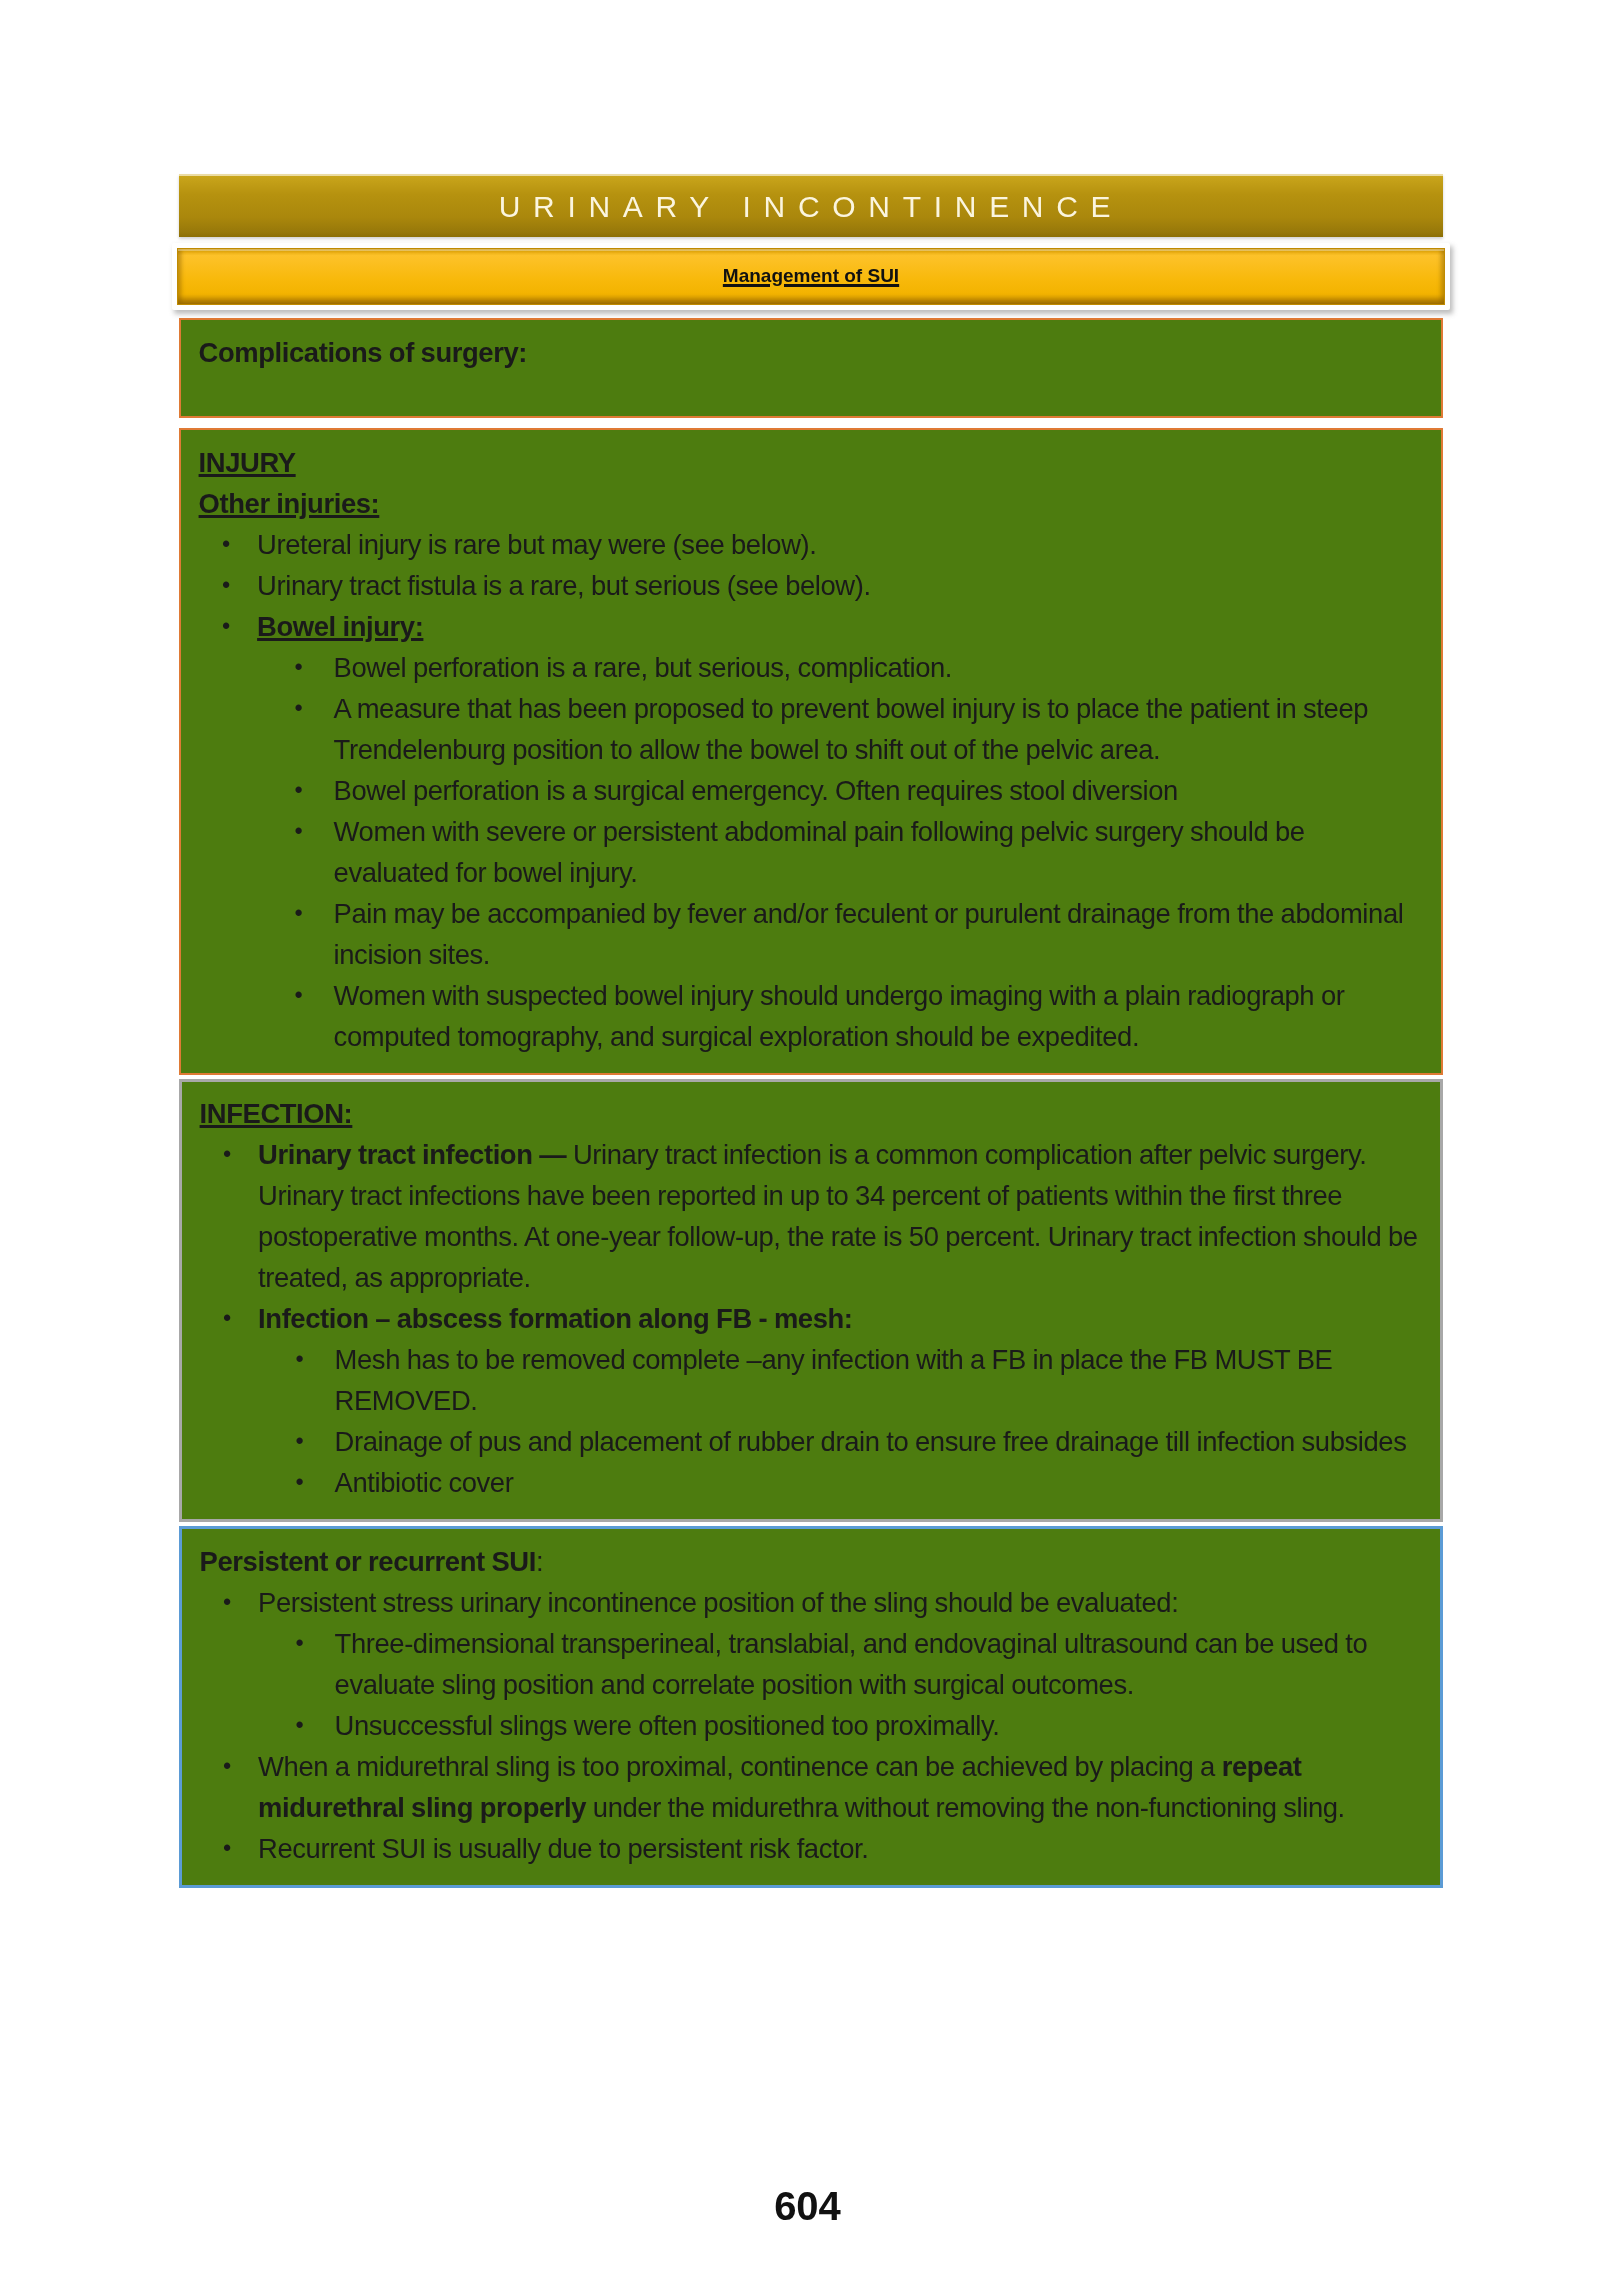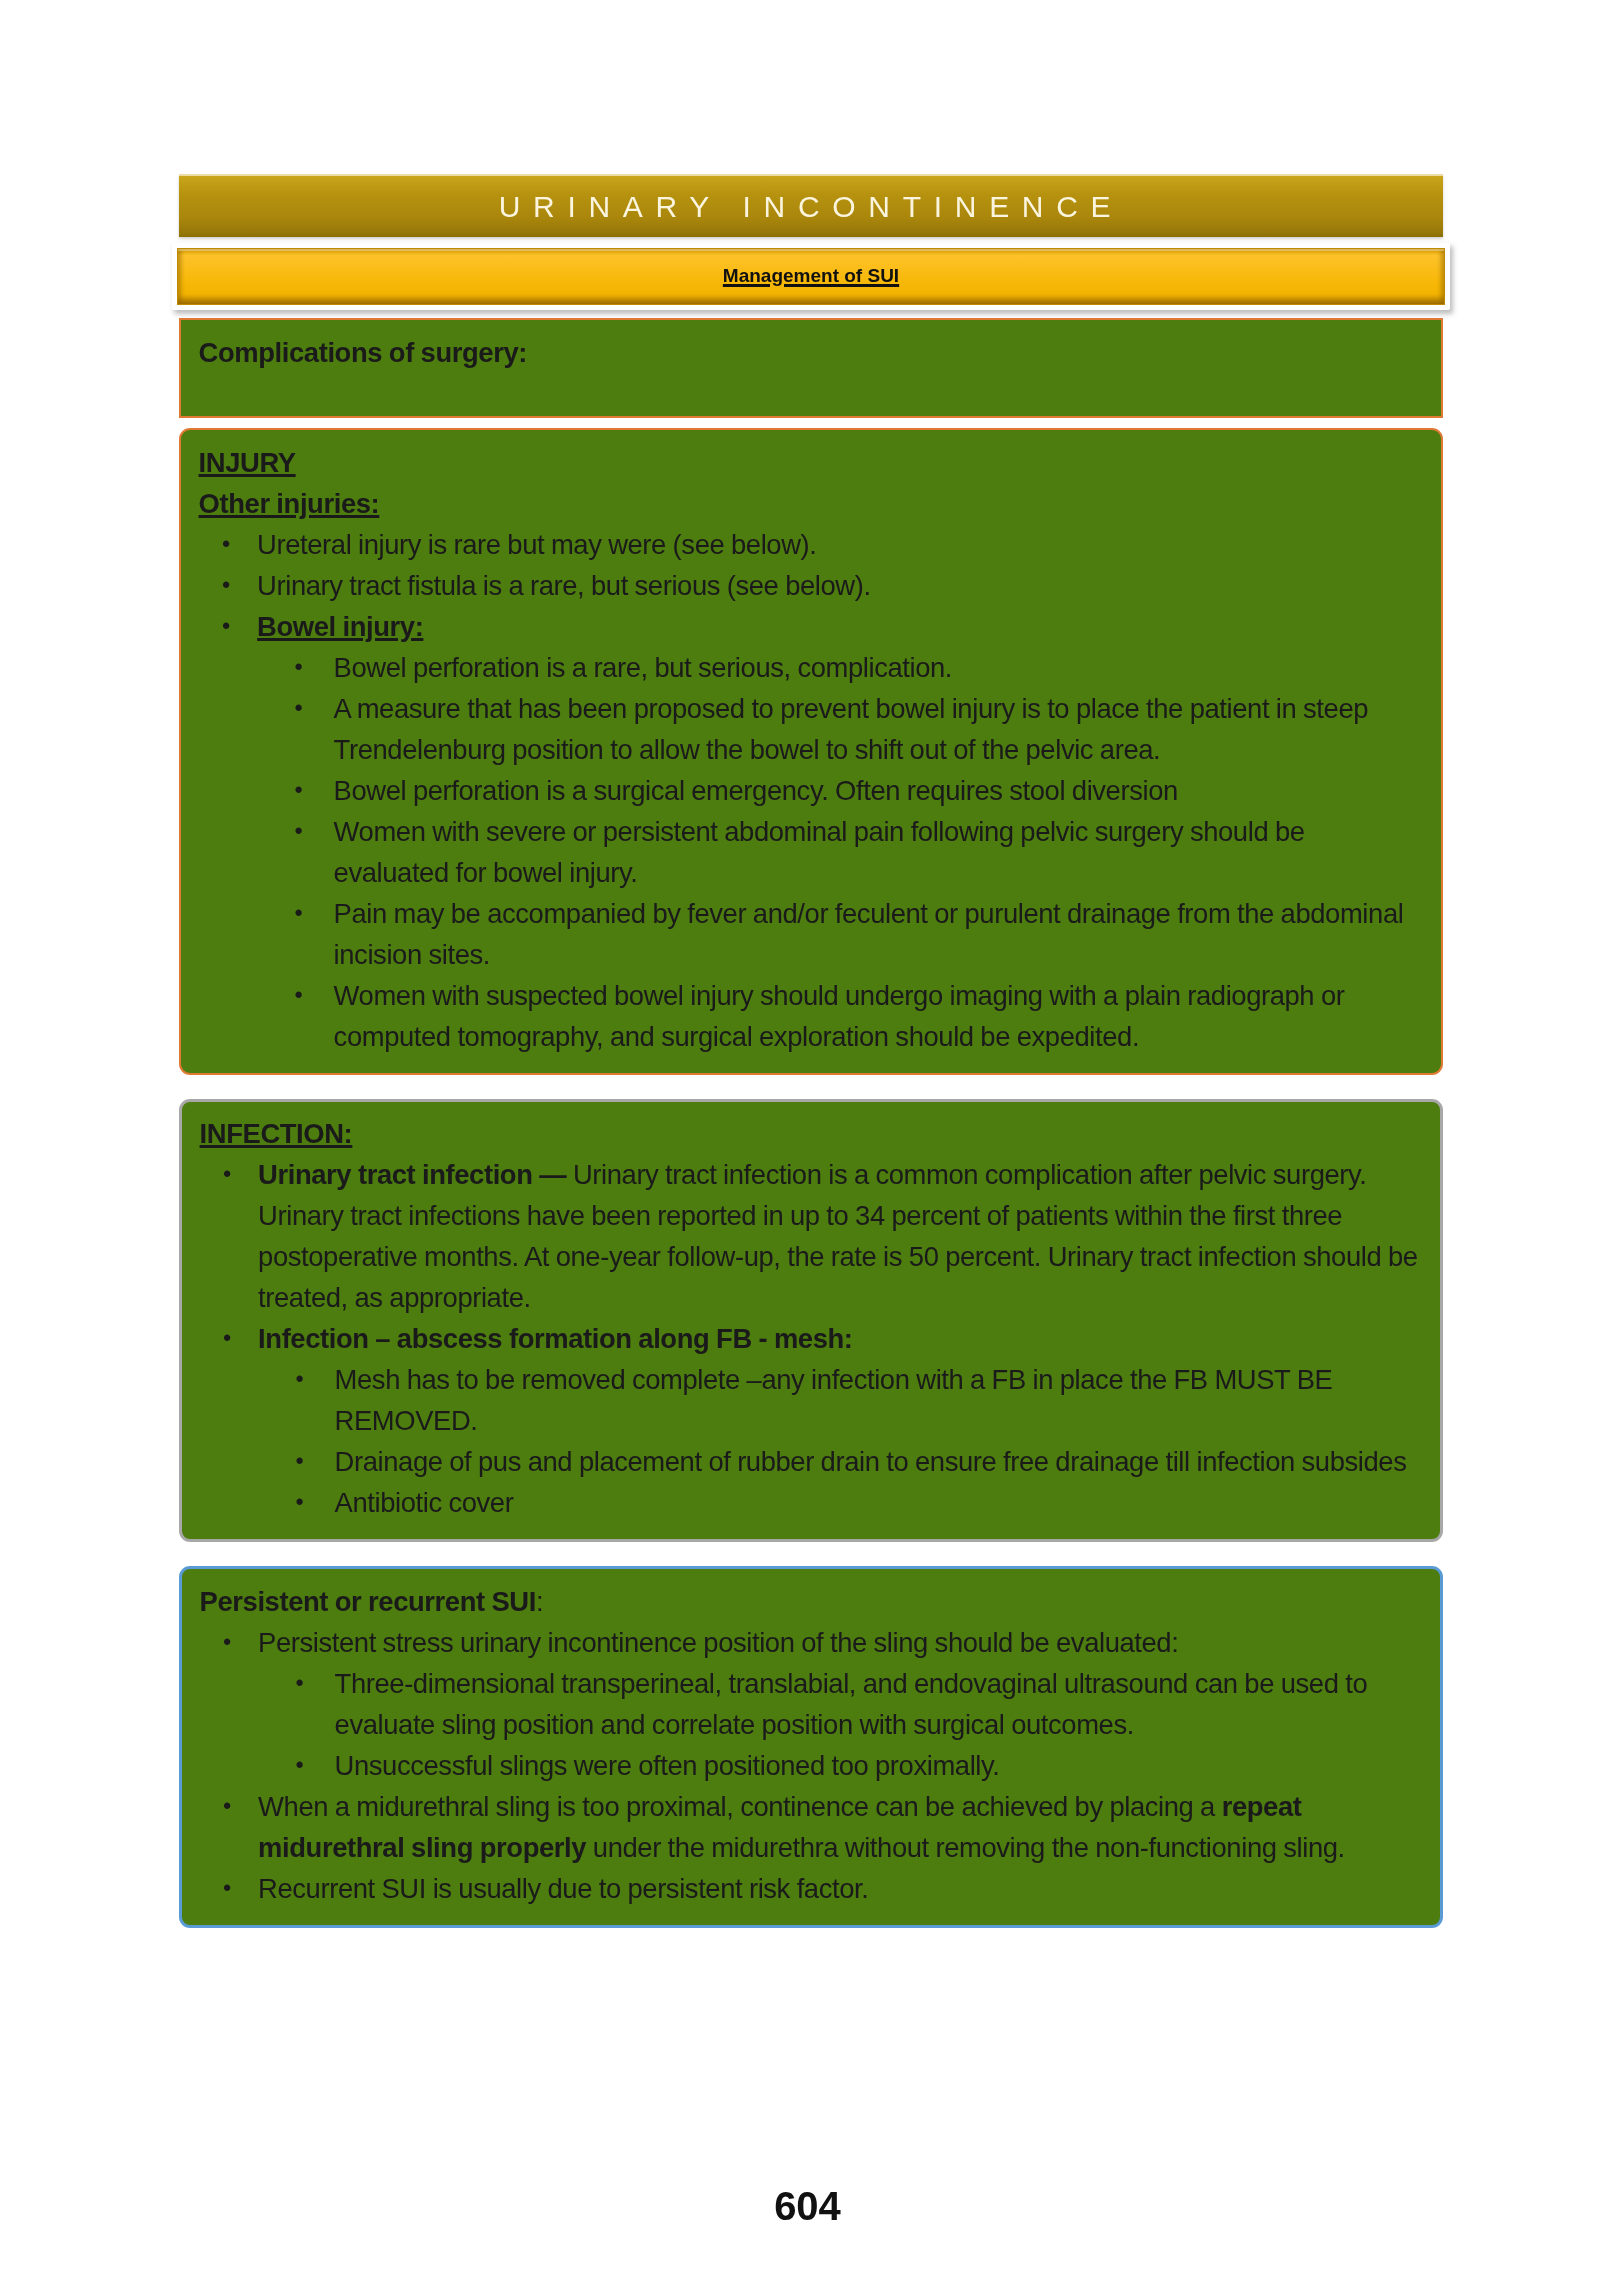--- a/index.html
+++ b/index.html
@@ -61,22 +61,22 @@
     padding:11.8px 17.6px 15.7px 17.6px;
     font-size:27.4px;
     line-height:41px;
     letter-spacing:-0.4px;
     word-spacing:-0.5px;
   }
   .box.orange { border:2.9px solid #DF7A35; }
   .box.gray   { border:3.9px solid #A8A8A8; }
   .box.blue   { border:3.9px solid #5B9BD5; }
   .mt9  { margin-top:8.8px; }
-  .mt10 { margin-top:9.8px;border-radius:11px; }
-  .mt12 { margin-top:24px;border-radius:11px; }
+  .mt10 { margin-top:9.8px; }
+  .mt12 { margin-top:4px; }
 
   .bold { font-weight:700; }
   .h-underline {
     font-weight:700;
     text-decoration:underline;
     text-decoration-thickness:2.5px;
   }
 
   
   .li { display:flex; align-items:flex-start; }

